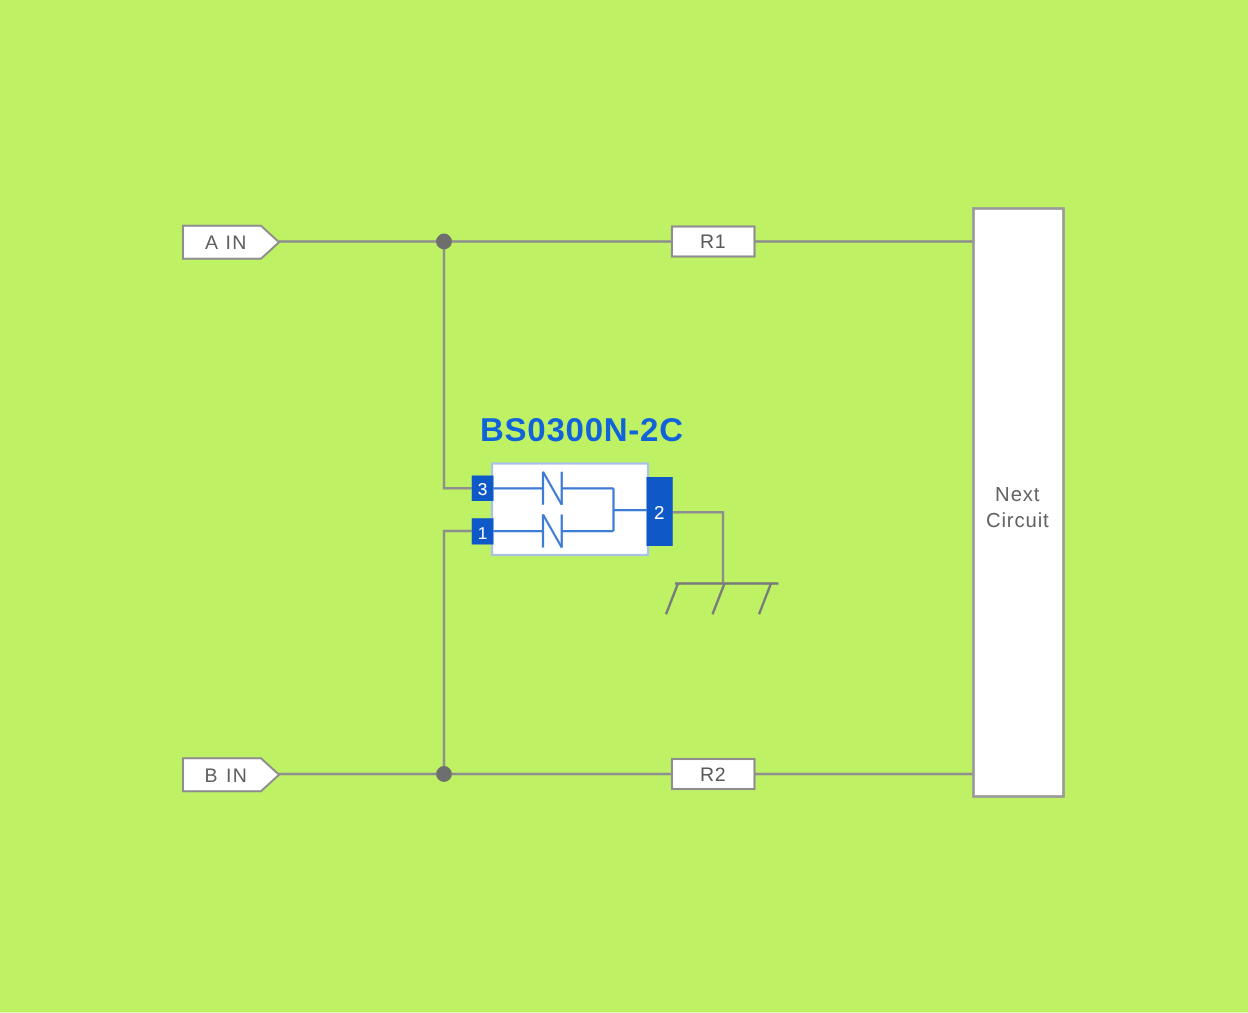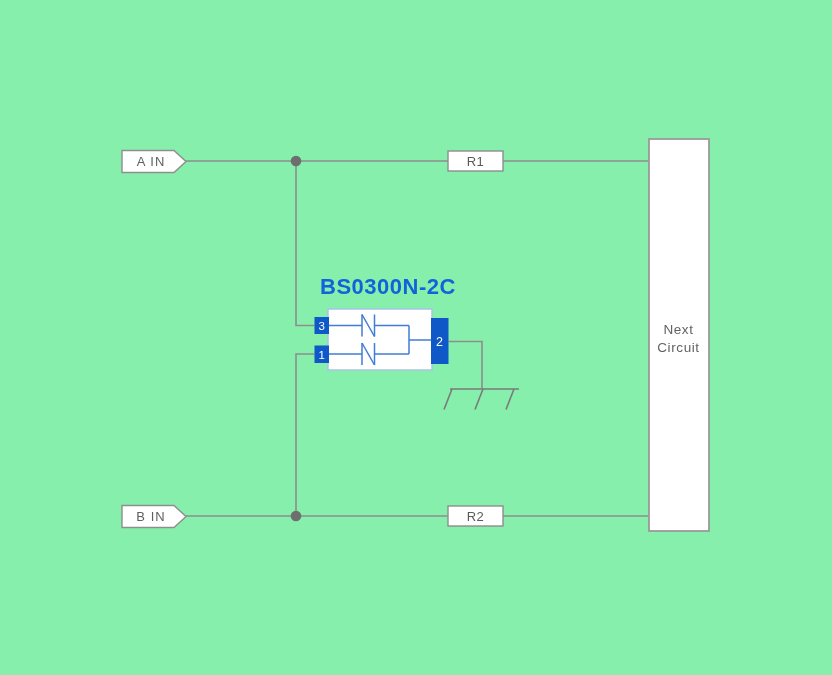--- a/index.html
+++ b/index.html
@@ -8,21 +8,21 @@
     background: #ffffff;
     width: 832px;
     height: 675px;
     overflow: hidden;
     font-family: "Liberation Sans", sans-serif;
   }
   .canvas {
     position: relative;
     width: 832px;
     height: 675px;
-    background: #86efac;
+    background: #bef264;
   }
   svg { display: block; }
   .wire {
     stroke: #8e8e8e;
     stroke-width: 1.6;
     fill: none;
   }
   .ground-line {
     stroke: #7a7a7a;
     stroke-width: 1.6;

